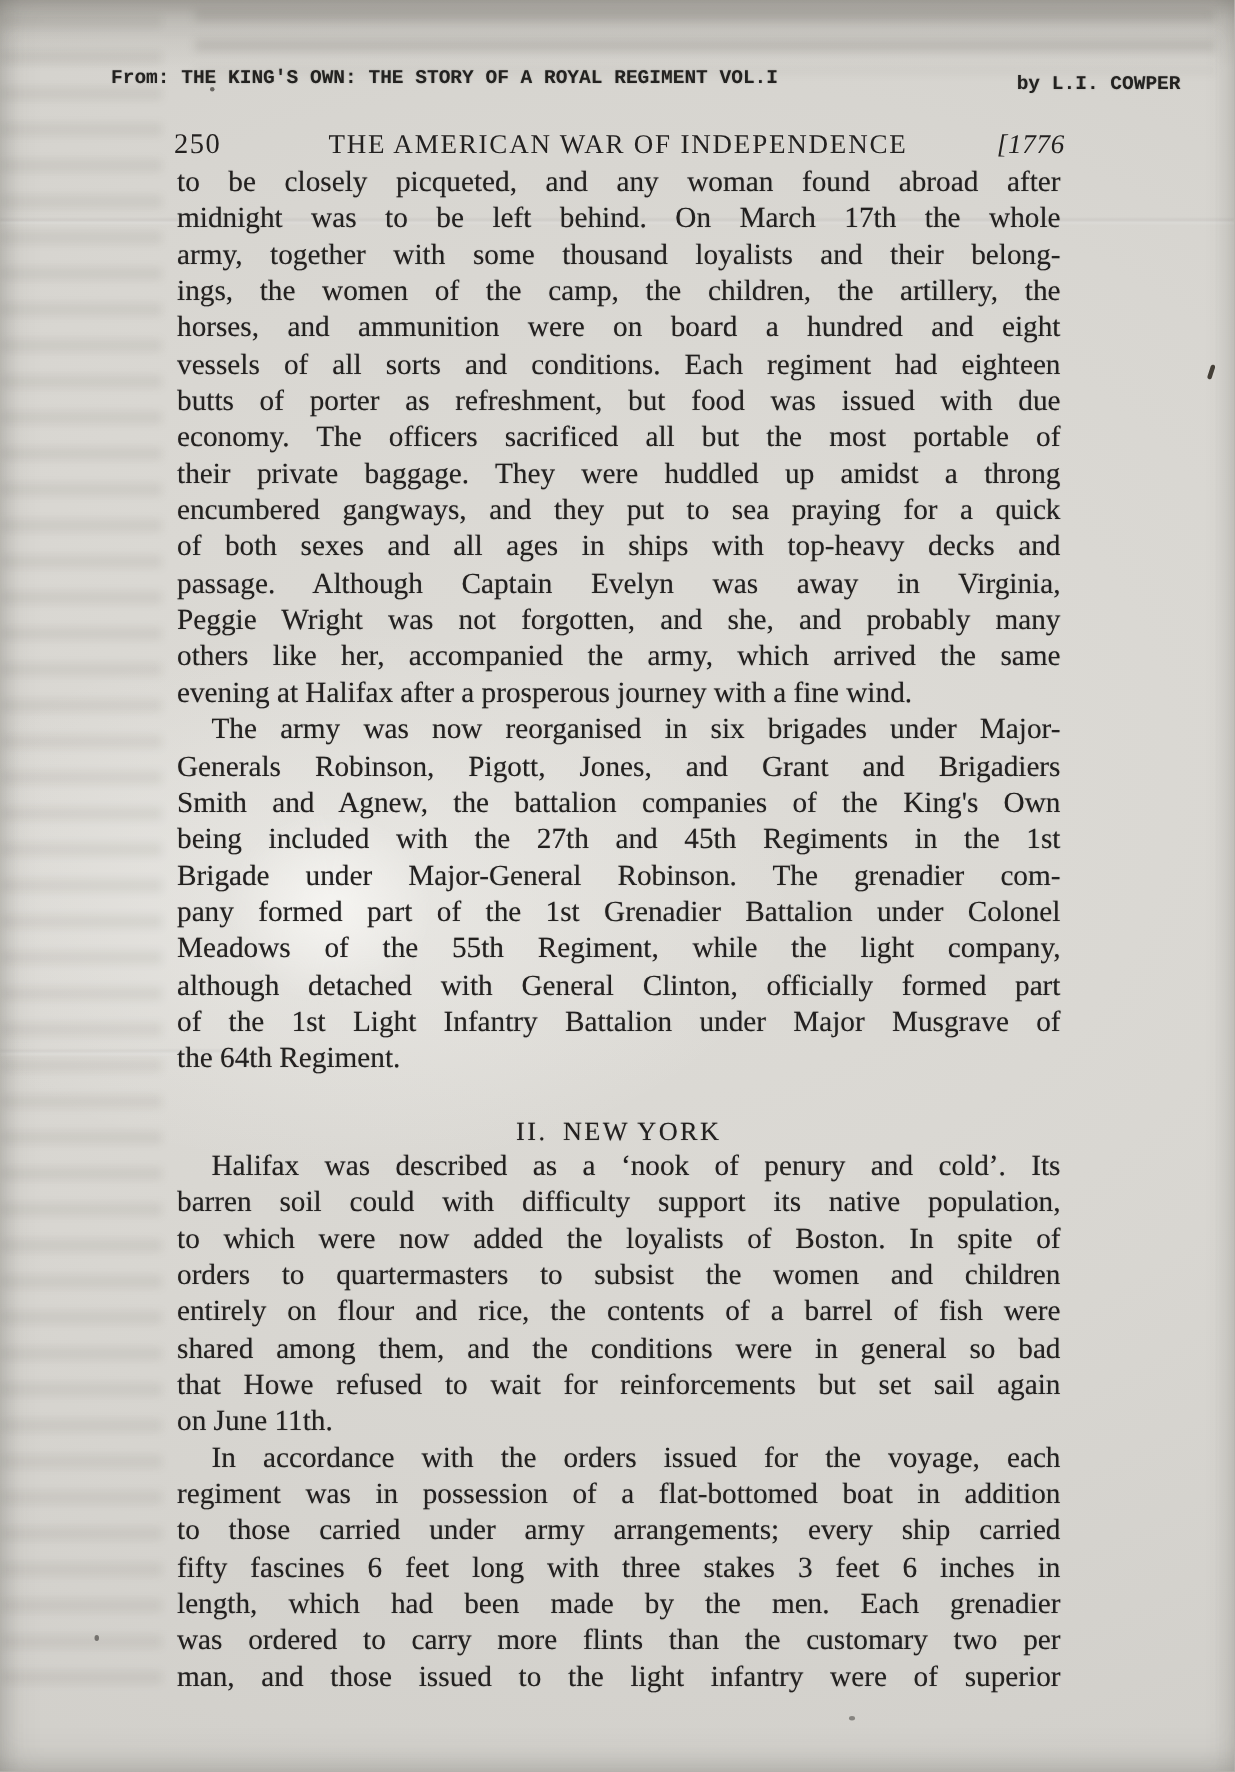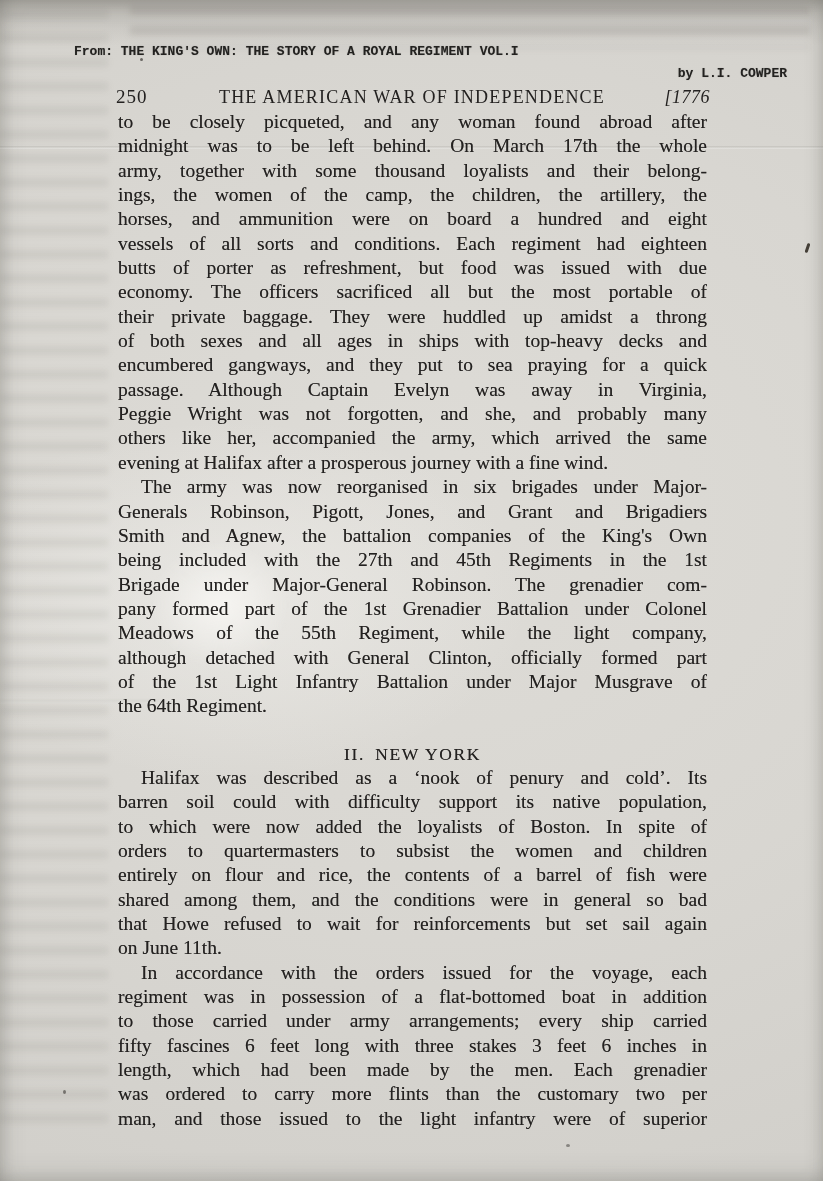--- a/index.html
+++ b/index.html
@@ -94,21 +94,21 @@
     position: absolute;
     font-family: "Liberation Mono", "DejaVu Sans Mono", monospace;
     font-size: 13px;
     font-weight: 700;
     color: #232220;
     letter-spacing: 0px;
     white-space: nowrap;
     text-shadow: 0 0 1px rgba(35,34,32,0.35);
   }
   .source-line { left: 74px; top: 44px; }
-  .byline { right: 36px; top: 66px; }
+  .byline { right: 36px; top: 48px; }
 
   
   .running-header {
     position: absolute;
     left: 116px; top: 86px; width: 594px;
     display: flex;
     align-items: baseline;
     justify-content: space-between;
     font-size: 19px;
     color: #232120;
@@ -185,22 +185,22 @@
   <div class="body-column">
       <div class="bodyline">to be closely picqueted, and any woman found abroad after</div>
       <div class="bodyline">midnight was to be left behind. On March 17th the whole</div>
       <div class="bodyline">army, together with some thousand loyalists and their belong-</div>
       <div class="bodyline">ings, the women of the camp, the children, the artillery, the</div>
       <div class="bodyline">horses, and ammunition were on board a hundred and eight</div>
       <div class="bodyline">vessels of all sorts and conditions. Each regiment had eighteen</div>
       <div class="bodyline">butts of porter as refreshment, but food was issued with due</div>
       <div class="bodyline">economy. The officers sacrificed all but the most portable of</div>
       <div class="bodyline">their private baggage. They were huddled up amidst a throng</div>
+      <div class="bodyline">encumbered gangways, and they put to sea praying for a quick</div>
       <div class="bodyline">of both sexes and all ages in ships with top-heavy decks and</div>
-      <div class="bodyline">encumbered gangways, and they put to sea praying for a quick</div>
       <div class="bodyline">passage. Although Captain Evelyn was away in Virginia,</div>
       <div class="bodyline">Peggie Wright was not forgotten, and she, and probably many</div>
       <div class="bodyline">others like her, accompanied the army, which arrived the same</div>
       <div class="bodyline last">evening at Halifax after a prosperous journey with a fine wind.</div>
       <div class="bodyline indent">The army was now reorganised in six brigades under Major-</div>
       <div class="bodyline">Generals Robinson, Pigott, Jones, and Grant and Brigadiers</div>
       <div class="bodyline">Smith and Agnew, the battalion companies of the King's Own</div>
       <div class="bodyline">being included with the 27th and 45th Regiments in the 1st</div>
       <div class="bodyline">Brigade under Major-General Robinson. The grenadier com-</div>
       <div class="bodyline">pany formed part of the 1st Grenadier Battalion under Colonel</div>

